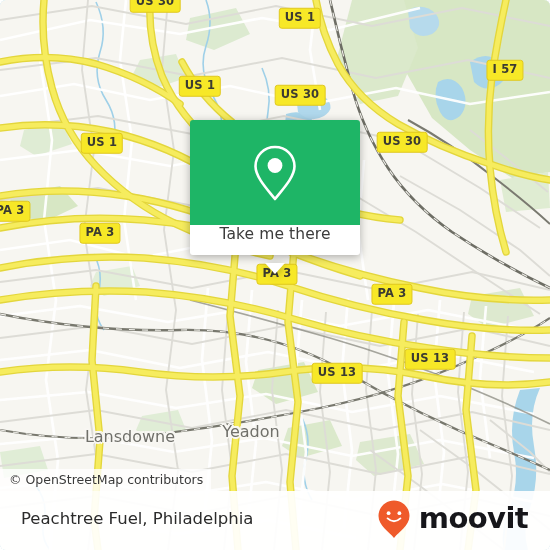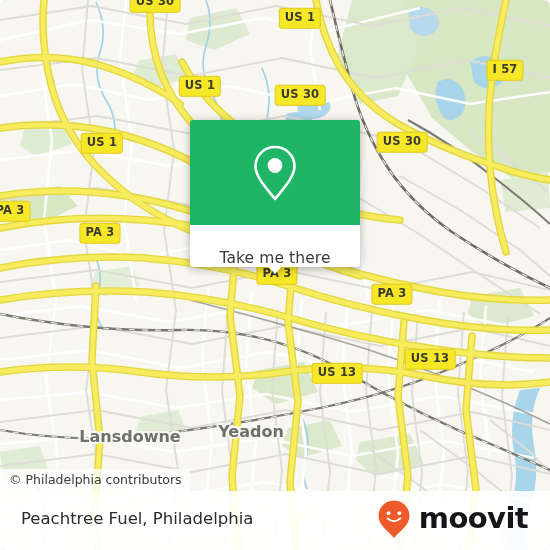--- a/index.html
+++ b/index.html
@@ -49,21 +49,21 @@
     box-sizing: border-box;
   }
 
   
   .place-label {
     position: absolute;
     transform: translate(-50%, -50%);
     color: #70706a;
     font-family: "DejaVu Sans", sans-serif;
     font-size: 16px;
-    font-weight: 700;
+    font-weight: 400;
     white-space: nowrap;
     text-shadow:
       -1.6px -1.6px 0 #f8f7f3, 1.6px -1.6px 0 #f8f7f3,
       -1.6px  1.6px 0 #f8f7f3, 1.6px  1.6px 0 #f8f7f3,
       0 2px 0 #f8f7f3, 0 -2px 0 #f8f7f3, 2px 0 0 #f8f7f3, -2px 0 0 #f8f7f3;
   }
 
   
   #popup {
     position: absolute;
@@ -74,25 +74,25 @@
   }
   #popup-head {
     height: 105px;
     background: #1eb566;
     border-radius: 3px 3px 0 0;
     display: flex;
     align-items: center;
     justify-content: center;
   }
   #popup-foot {
-    height: 42px;
+    height: 30px;
     background: #ffffff;
     border-radius: 0 0 3px 3px;
     display: flex;
-    align-items: flex-end;
+    align-items: flex-start;
     justify-content: center;
   }
   #popup-label {
     color: #3c3c3c;
     font-family: "DejaVu Sans", sans-serif;
     font-size: 15.5px;
     letter-spacing: 0.1px;
   }
   #popup-tail {
     position: absolute;
@@ -341,21 +341,21 @@
         <path d="M23 3 C12 3 3.5 11.5 3.5 22.3 C3.5 33 15 45 23 55 C31 45 42.5 33 42.5 22.3 C42.5 11.5 34 3 23 3 Z" fill="none" stroke="#ffffff" stroke-width="2.6" stroke-linejoin="round"></path>
         <circle cx="23" cy="21.5" r="7.4" fill="#ffffff"></circle>
       </svg>
     </div>
     <div id="popup-foot">
       <span id="popup-label">Take me there</span>
     </div>
     <div id="popup-tail"></div>
   </div>
 
-  <div id="attribution">© Philadelphia contributors</div>
+  <div id="attribution">© OpenStreetMap contributors</div>
 
   <div id="bottom-bar">
     <span id="place-title">Peachtree Fuel, Philadelphia</span>
     <div id="brand">
       <svg width="34" height="40" viewBox="0 0 34 40">
         <path d="M17 1.5 C8.4 1.5 1.5 8.4 1.5 17 C1.5 26.5 12 32.5 17 39 C22 32.5 32.5 26.5 32.5 17 C32.5 8.4 25.6 1.5 17 1.5 Z" fill="#ef5a2a"></path>
         <circle cx="11.6" cy="14.2" r="1.9" fill="#ffffff"></circle>
         <circle cx="22.4" cy="14.2" r="1.9" fill="#ffffff"></circle>
         <path d="M10.6 19.4 Q17 25.2 23.4 19.4" fill="none" stroke="#ffffff" stroke-width="1.9" stroke-linecap="round"></path>
       </svg>

